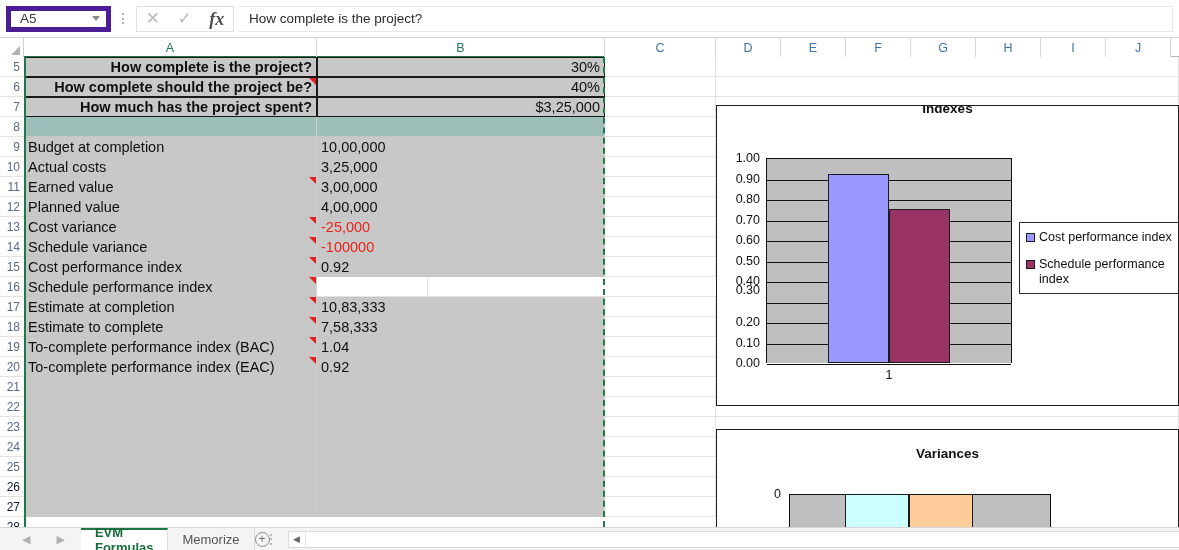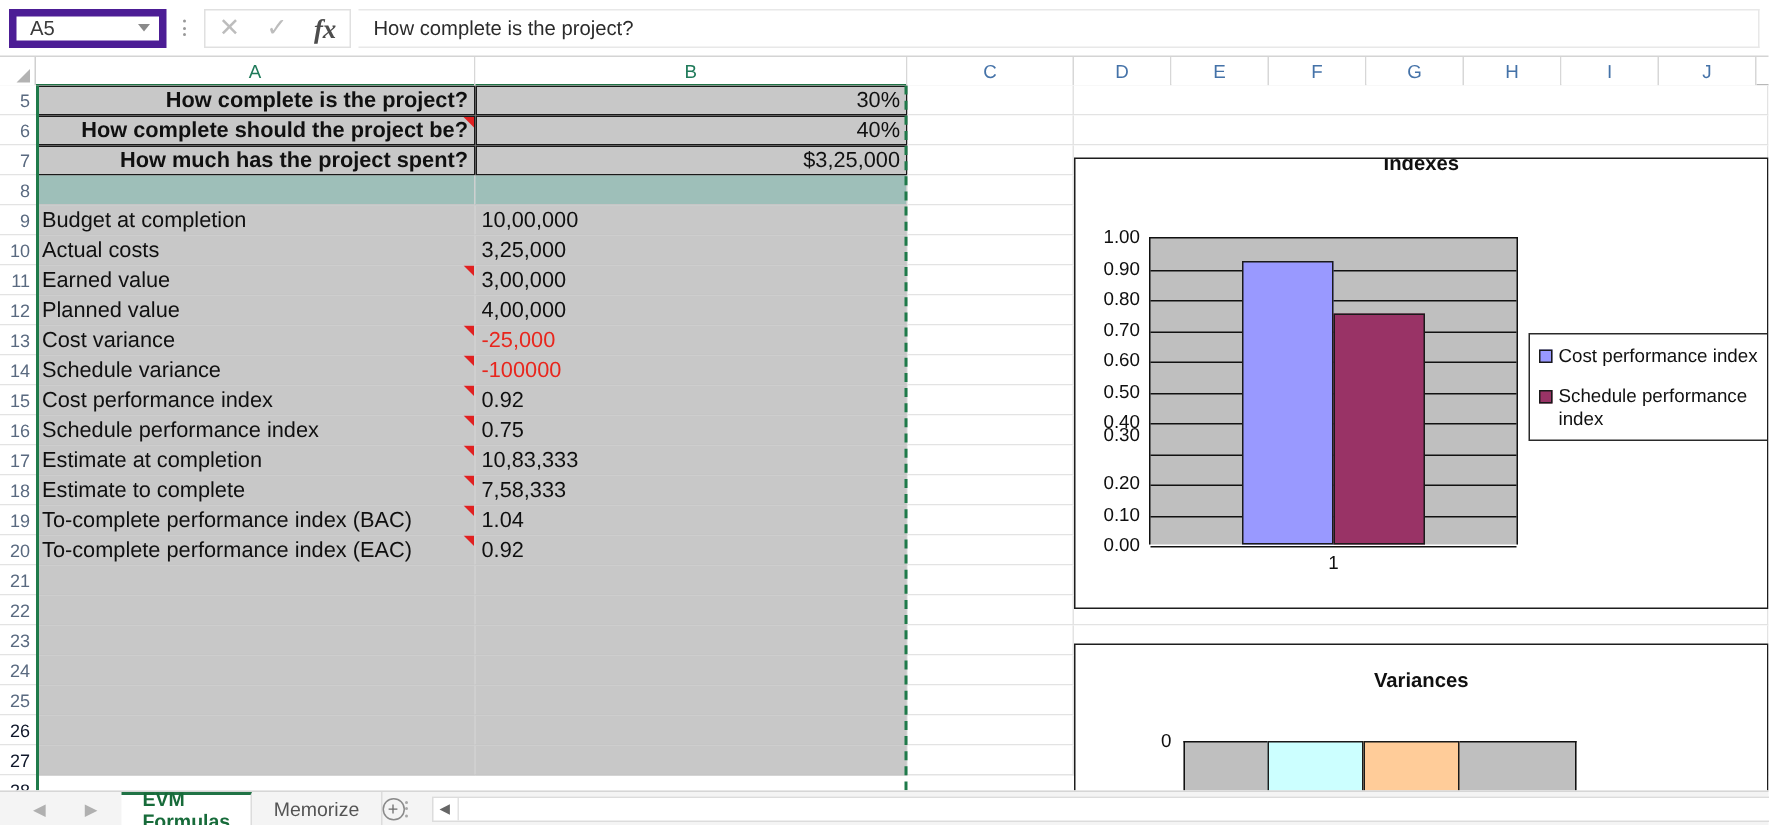--- a/index.html
+++ b/index.html
@@ -484,23 +484,20 @@
           <span>0.92</span>
         </div>
         <div class="cell colC plain"></div>
         <div class="cell colRest plain"></div>
       </div>
       <div class="grow" style="height: 20px;">
         <div class="cell colA gray">
           <span>Schedule performance index</span>
           <span class="cmt"></span>
         </div>
-        <div class="cell colB gray">
-          <span>0.75</span>
-        </div>
         <div class="cell colC plain"></div>
         <div class="cell colRest plain"></div>
       </div>
       <div class="grow" style="height: 20px;">
         <div class="cell colA gray">
           <span>Estimate at completion</span>
           <span class="cmt"></span>
         </div>
         <div class="cell colB gray">
           <span>10,83,333</span>

